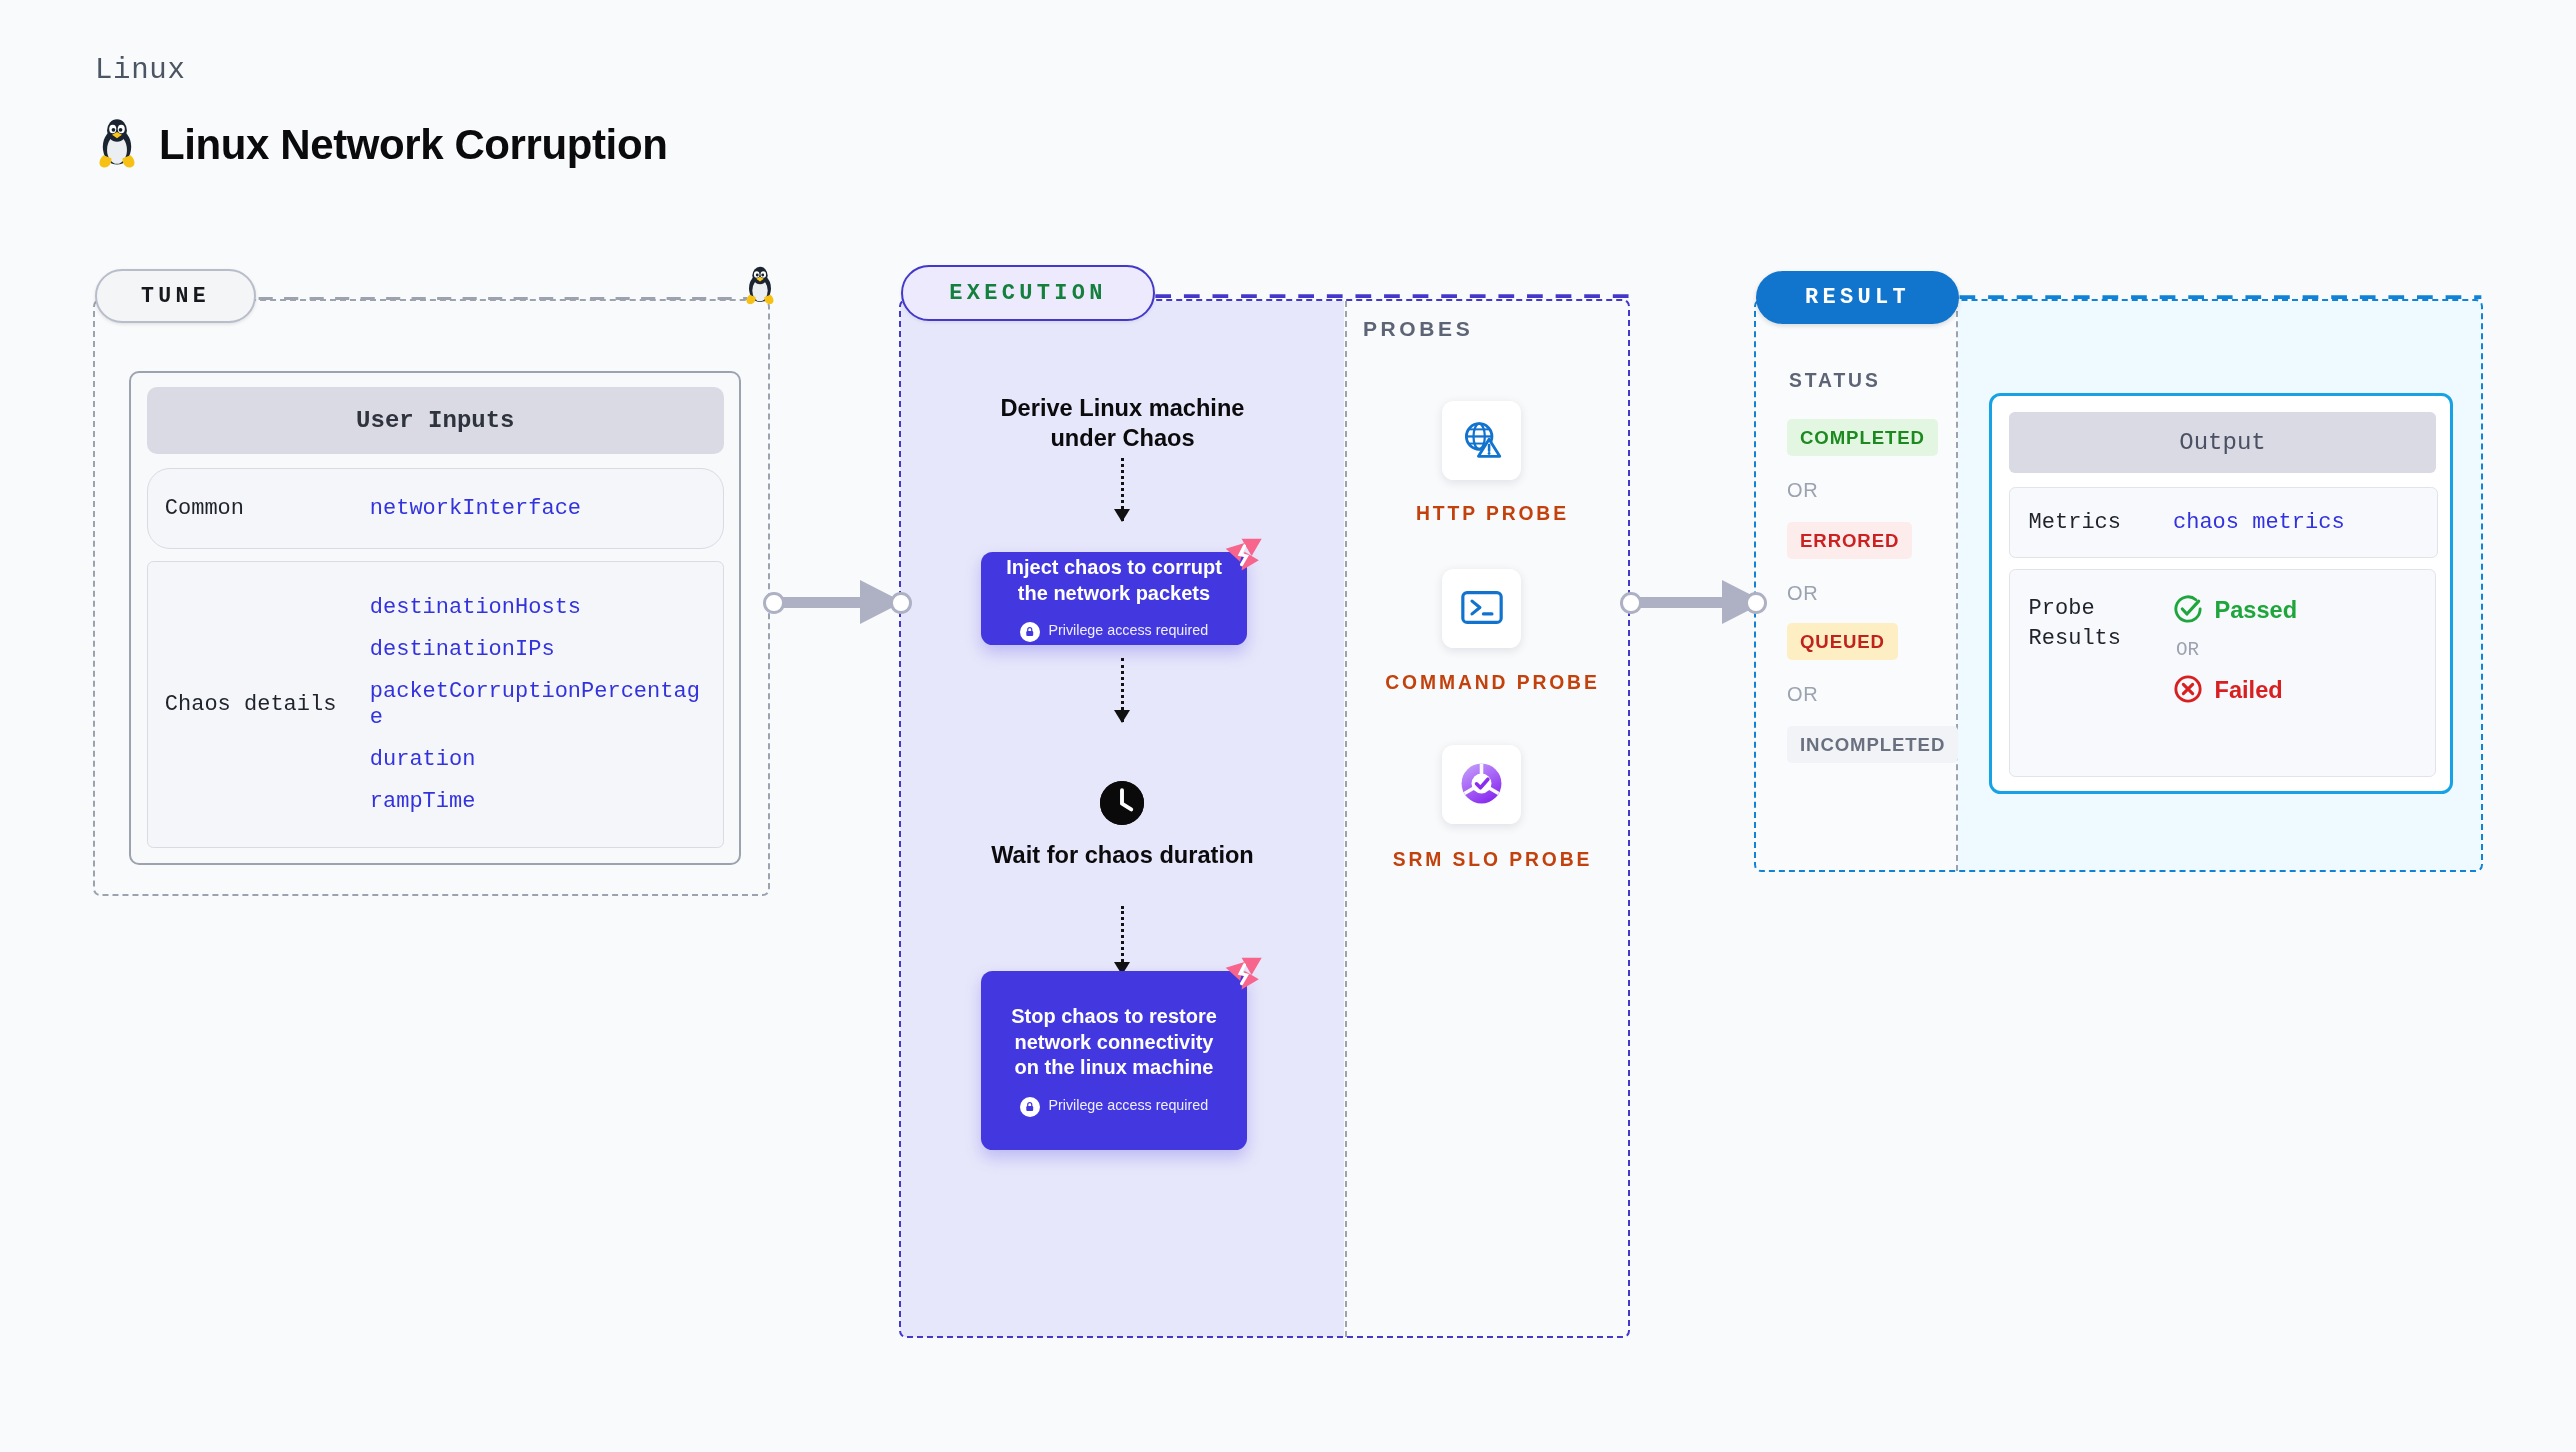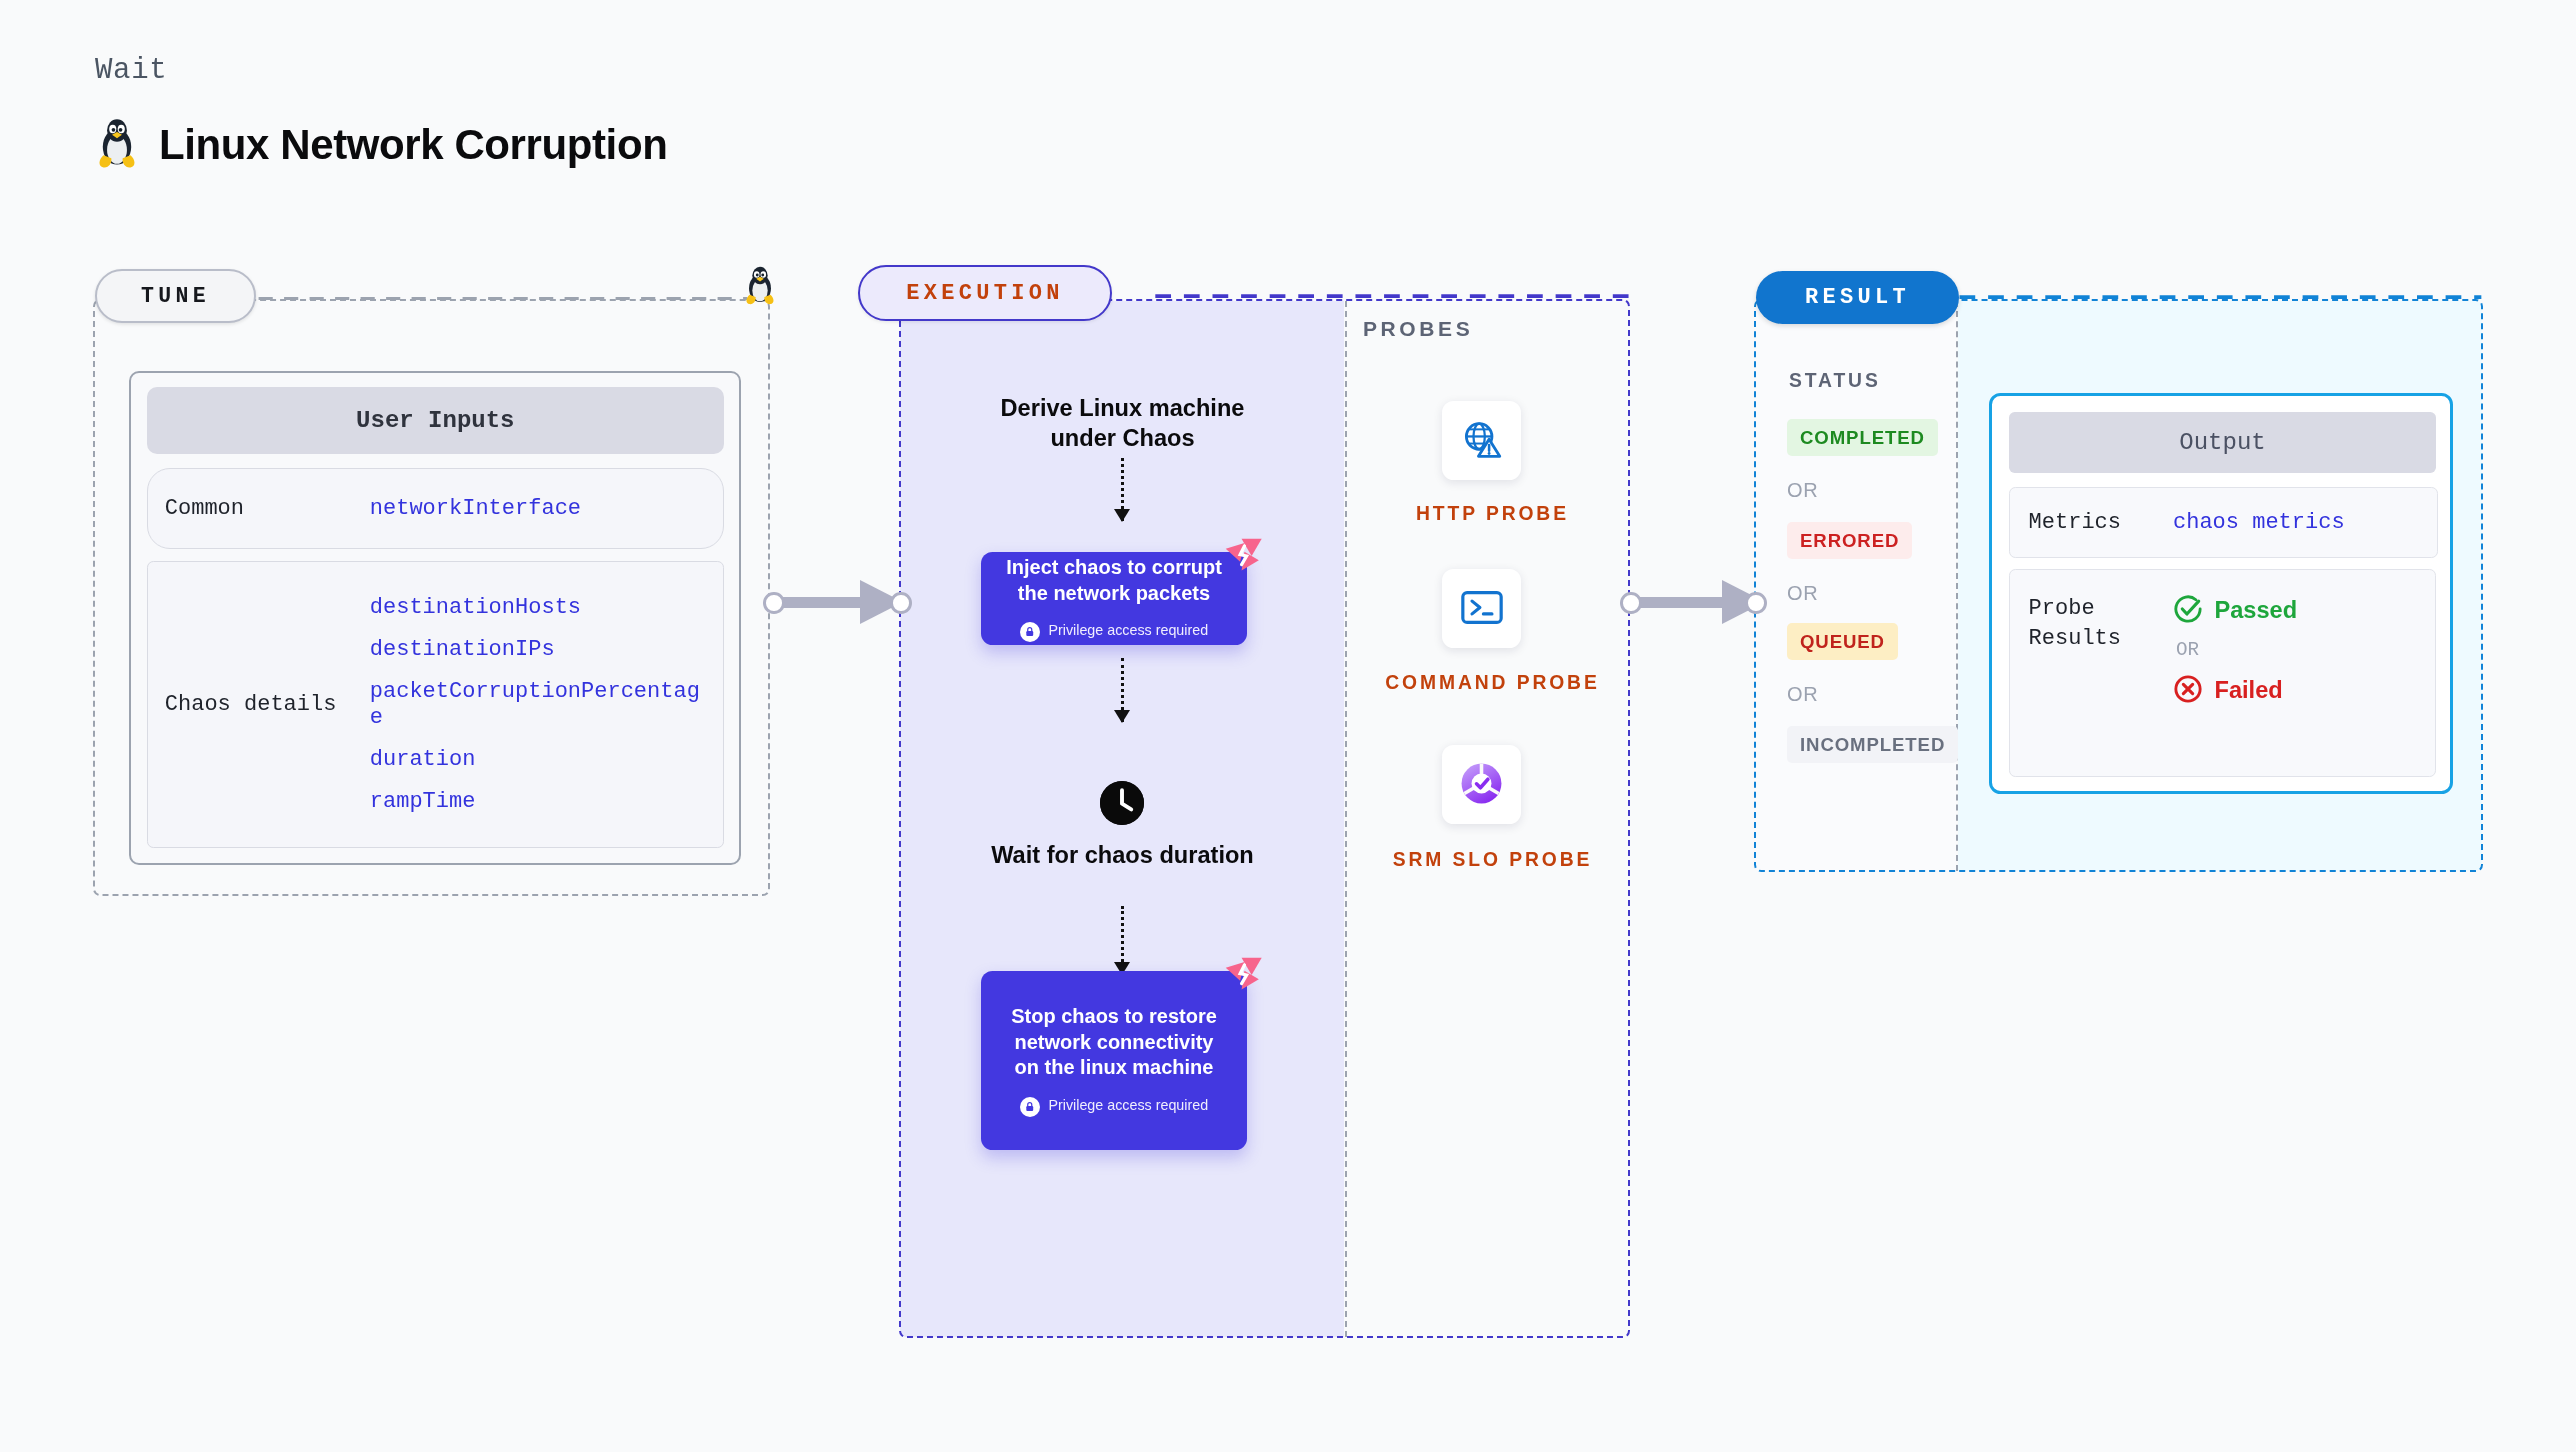--- a/index.html
+++ b/index.html
@@ -95,23 +95,23 @@
   }
   #exec-bg{
     left:900px;top:301px;width:444px;height:1036px;
     background:#e7e7fb;border-radius:5.7px 0 0 5.7px;
   }
   #exec-div{
     left:1345px;top:301px;width:0;height:1036px;
     border-left:2.1px dashed #9ca3af;
   }
   #exec-pill{
-    left:858px;top:265px;width:254px;height:56px;
+    left:901px;top:265px;width:254px;height:56px;
     background:#eceafc;border:2.9px solid #4338ca;
-    color:#c2410c;font-size:22px;
+    color:#15803d;font-size:22px;
     box-shadow:0 1.4px 3.6px rgba(0,0,0,.08);
   }
   #probes-label{
     position:absolute;left:1363px;top:317px;
     font-size:21px;font-weight:bold;color:#5d6475;letter-spacing:3.6px;
   }
 
   
   .flow-title{
     position:absolute;text-align:center;
@@ -222,21 +222,21 @@
   }
   .out-val-mono{font-family:"Liberation Mono", monospace;font-size:22px;color:#3333dd;}
   .pfrow{display:flex;align-items:center;gap:11.5px;}
   .pf-pass{font-size:23.6px;font-weight:bold;color:#1ea63c;}
   .pf-fail{font-size:23.6px;font-weight:bold;color:#d82020;}
   .pf-or{font-size:19.3px;color:#9ba2b0;margin:13px 0 13px 2.9px;font-family:"Liberation Mono", monospace;}
 </style>
 </head>
 <body>
 
-<div id="hdr-fault">Wait</div>
+<div id="hdr-fault">Linux</div>
 <div id="hdr-row">
   <span class="tux">
     <svg width="44" height="52" viewBox="0 0 62 72">
       <ellipse cx="31" cy="40" rx="20" ry="25" fill="#1b2430"></ellipse>
       <ellipse cx="31" cy="44" rx="14" ry="20" fill="#eceff1"></ellipse>
       <ellipse cx="31" cy="17" rx="14" ry="16" fill="#1b2430"></ellipse>
       <ellipse cx="25" cy="15" rx="5" ry="6" fill="#ffffff"></ellipse>
       <ellipse cx="37" cy="15" rx="5" ry="6" fill="#ffffff"></ellipse>
       <circle cx="26" cy="16" r="2.6" fill="#15202b"></circle>
       <circle cx="36" cy="16" r="2.6" fill="#15202b"></circle>

